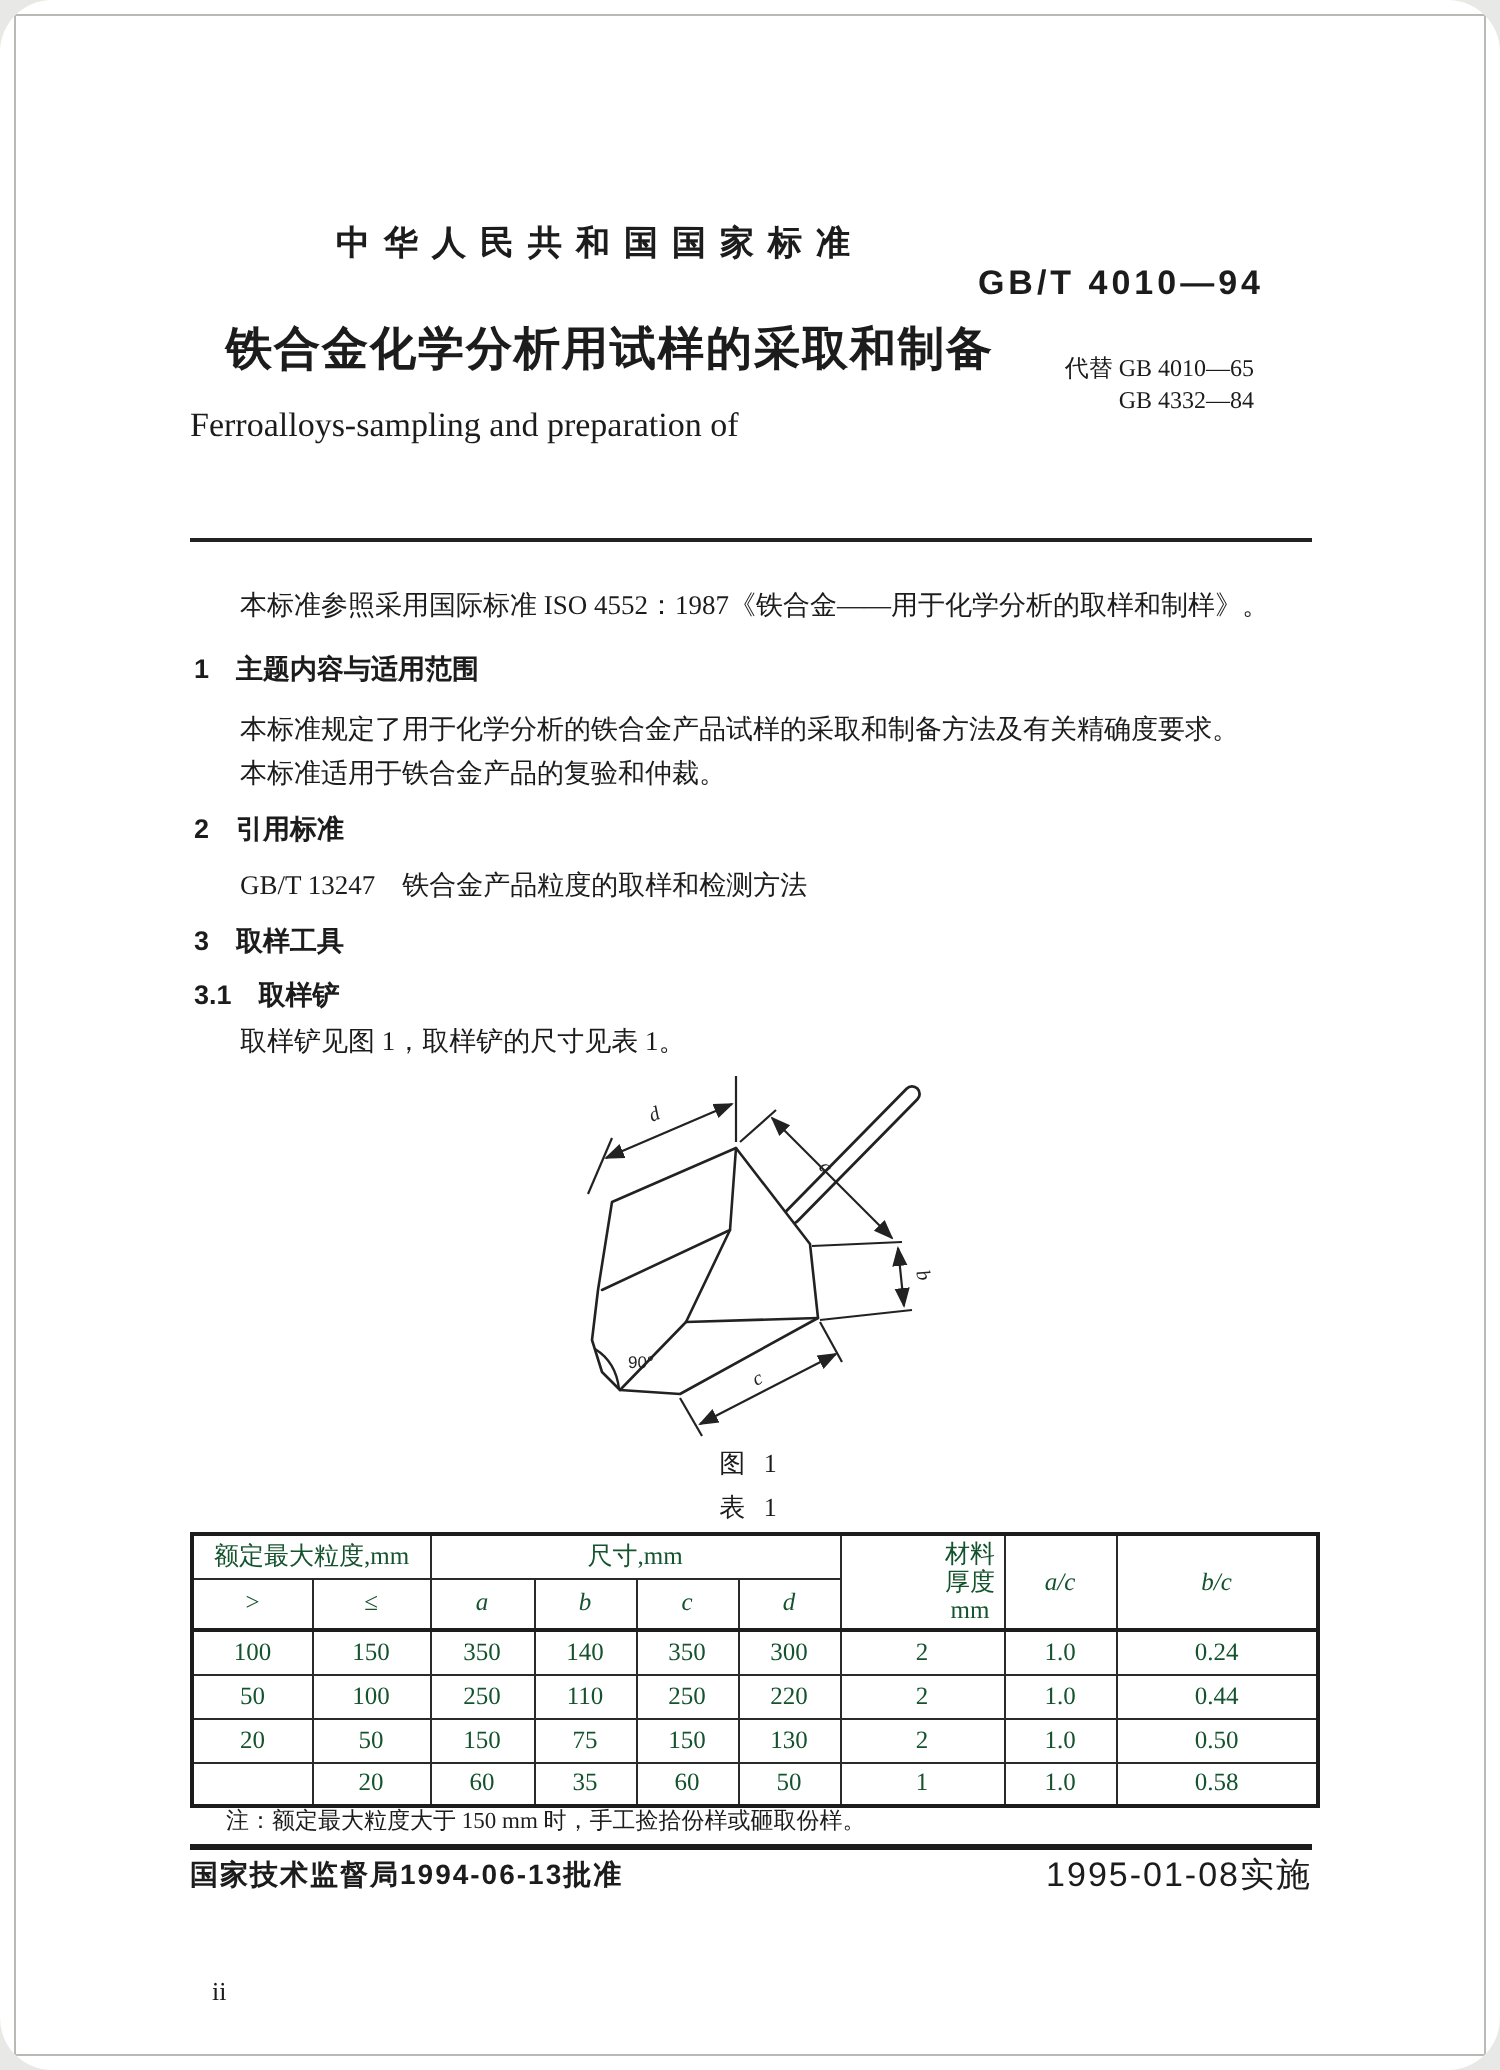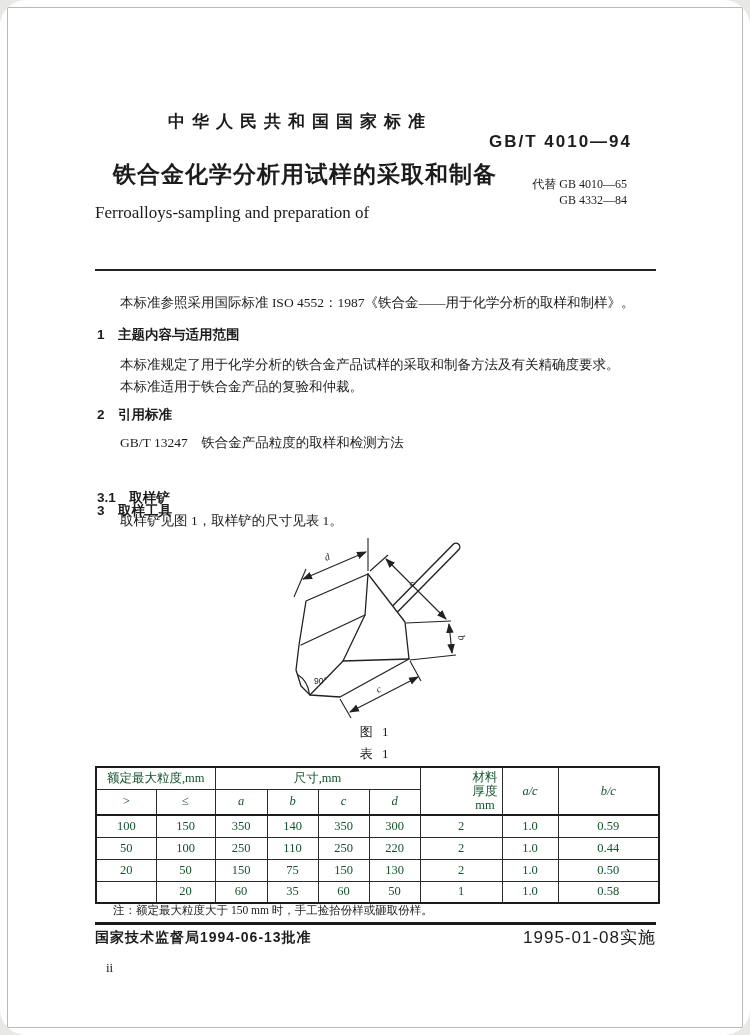--- a/index.html
+++ b/index.html
@@ -104,21 +104,21 @@
     font-weight: bold; font-size: 14px; letter-spacing: 1px;
     white-space: nowrap;
   }
   .foot-right {
     left: 360px; top: 926px; width: 296px;
     text-align: right;
     font-family: "Liberation Sans", "DejaVu Sans", sans-serif;
     font-size: 17px; letter-spacing: 1px;
     white-space: nowrap;
   }
-  .page-num { left: 106px; top: 960px; font-size: 13px; }
+  .page-num { left: 106px; top: 988px; font-size: 13px; }
 
   svg .dlabel {
     font-family: "Liberation Serif", serif;
     font-style: italic; font-size: 10px; fill: #222;
   }
   svg .alabel {
     font-family: "Liberation Sans", sans-serif;
     font-size: 8.5px; fill: #222;
   }
 </style>
@@ -142,21 +142,21 @@
 
   <p class="abs para" style="left:120px; top:294px;">本标准参照采用国际标准 ISO 4552：1987《铁合金——用于化学分析的取样和制样》。</p>
 
   <h2 class="abs heading" style="left:97px; top:326px;">1　主题内容与适用范围</h2>
   <p class="abs para" style="left:120px; top:356px;">本标准规定了用于化学分析的铁合金产品试样的采取和制备方法及有关精确度要求。</p>
   <p class="abs para" style="left:120px; top:378px;">本标准适用于铁合金产品的复验和仲裁。</p>
 
   <h2 class="abs heading" style="left:97px; top:406px;">2　引用标准</h2>
   <p class="abs para" style="left:120px; top:434px;">GB/T 13247　铁合金产品粒度的取样和检测方法</p>
 
-  <h2 class="abs heading" style="left:97px; top:462px;margin-top:40px;">3　取样工具</h2>
+  <h2 class="abs heading" style="left:97px; top:462px;">3　取样工具</h2>
   <h3 class="abs heading" style="left:97px; top:489px;">3.1　取样铲</h3>
   <p class="abs para" style="left:120px; top:512px;">取样铲见图 1，取样铲的尺寸见表 1。</p>
 
   <svg class="abs figure-wrap" viewBox="0 0 264 198" xmlns="http://www.w3.org/2000/svg">
     <defs>
       <marker id="arr" viewBox="0 0 10 10" markerWidth="10" markerHeight="10" refX="9" refY="5" orient="auto-start-reverse" markerUnits="userSpaceOnUse">
         <path d="M0,1.2 L10,5 L0,8.8 Z" fill="#222"></path>
       </marker>
     </defs>
 
@@ -243,21 +243,21 @@
     <tbody>
       <tr>
         <td>100</td>
           <td>150</td>
         <td>350</td>
           <td>140</td>
         <td>350</td>
           <td>300</td>
         <td>2</td>
           <td>1.0</td>
-        <td>0.59</td>
+        <td>0.24</td>
       </tr>
       <tr>
         <td>50</td>
           <td>100</td>
         <td>250</td>
           <td>110</td>
         <td>250</td>
           <td>220</td>
         <td>2</td>
           <td>1.0</td>

